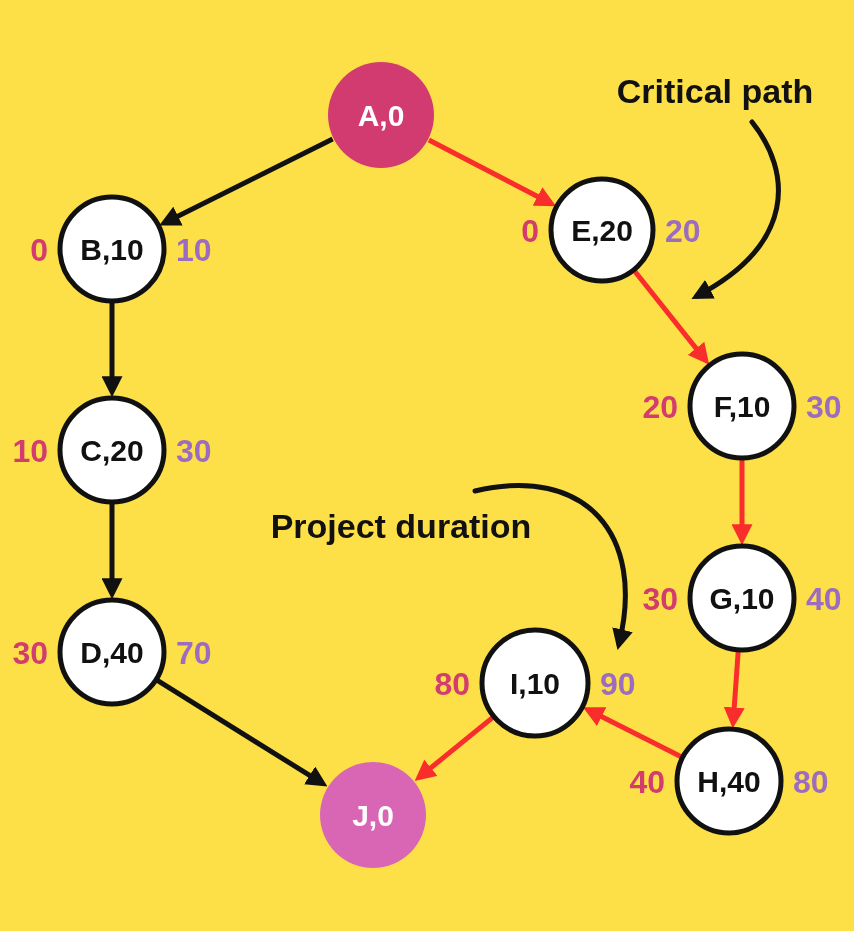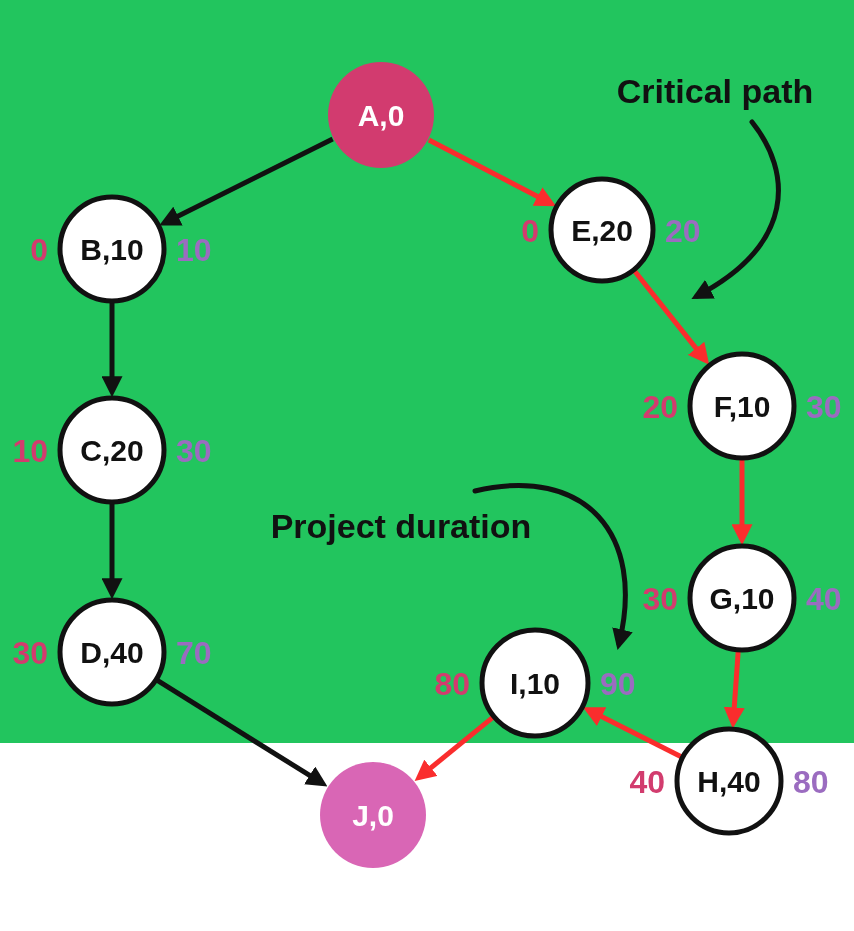--- a/index.html
+++ b/index.html
@@ -7,22 +7,22 @@
     padding: 0;
     width: 854px;
     height: 931px;
     background: #ffffff;
     font-family: "Liberation Sans", sans-serif;
     overflow: hidden;
   }
   .canvas-wrap {
     position: relative;
     width: 854px;
-    height: 743px;
-    background: #22c55e;
+    height: 931px;
+    background: #fde047;
   }
   svg { display: block; }
   text { user-select: none; }
 </style>
 </head>
 <body>
 
 <div class="canvas-wrap">
   <svg id="network-svg" width="854" height="931" viewBox="0 0 854 931" xmlns="http://www.w3.org/2000/svg">
       <defs>

